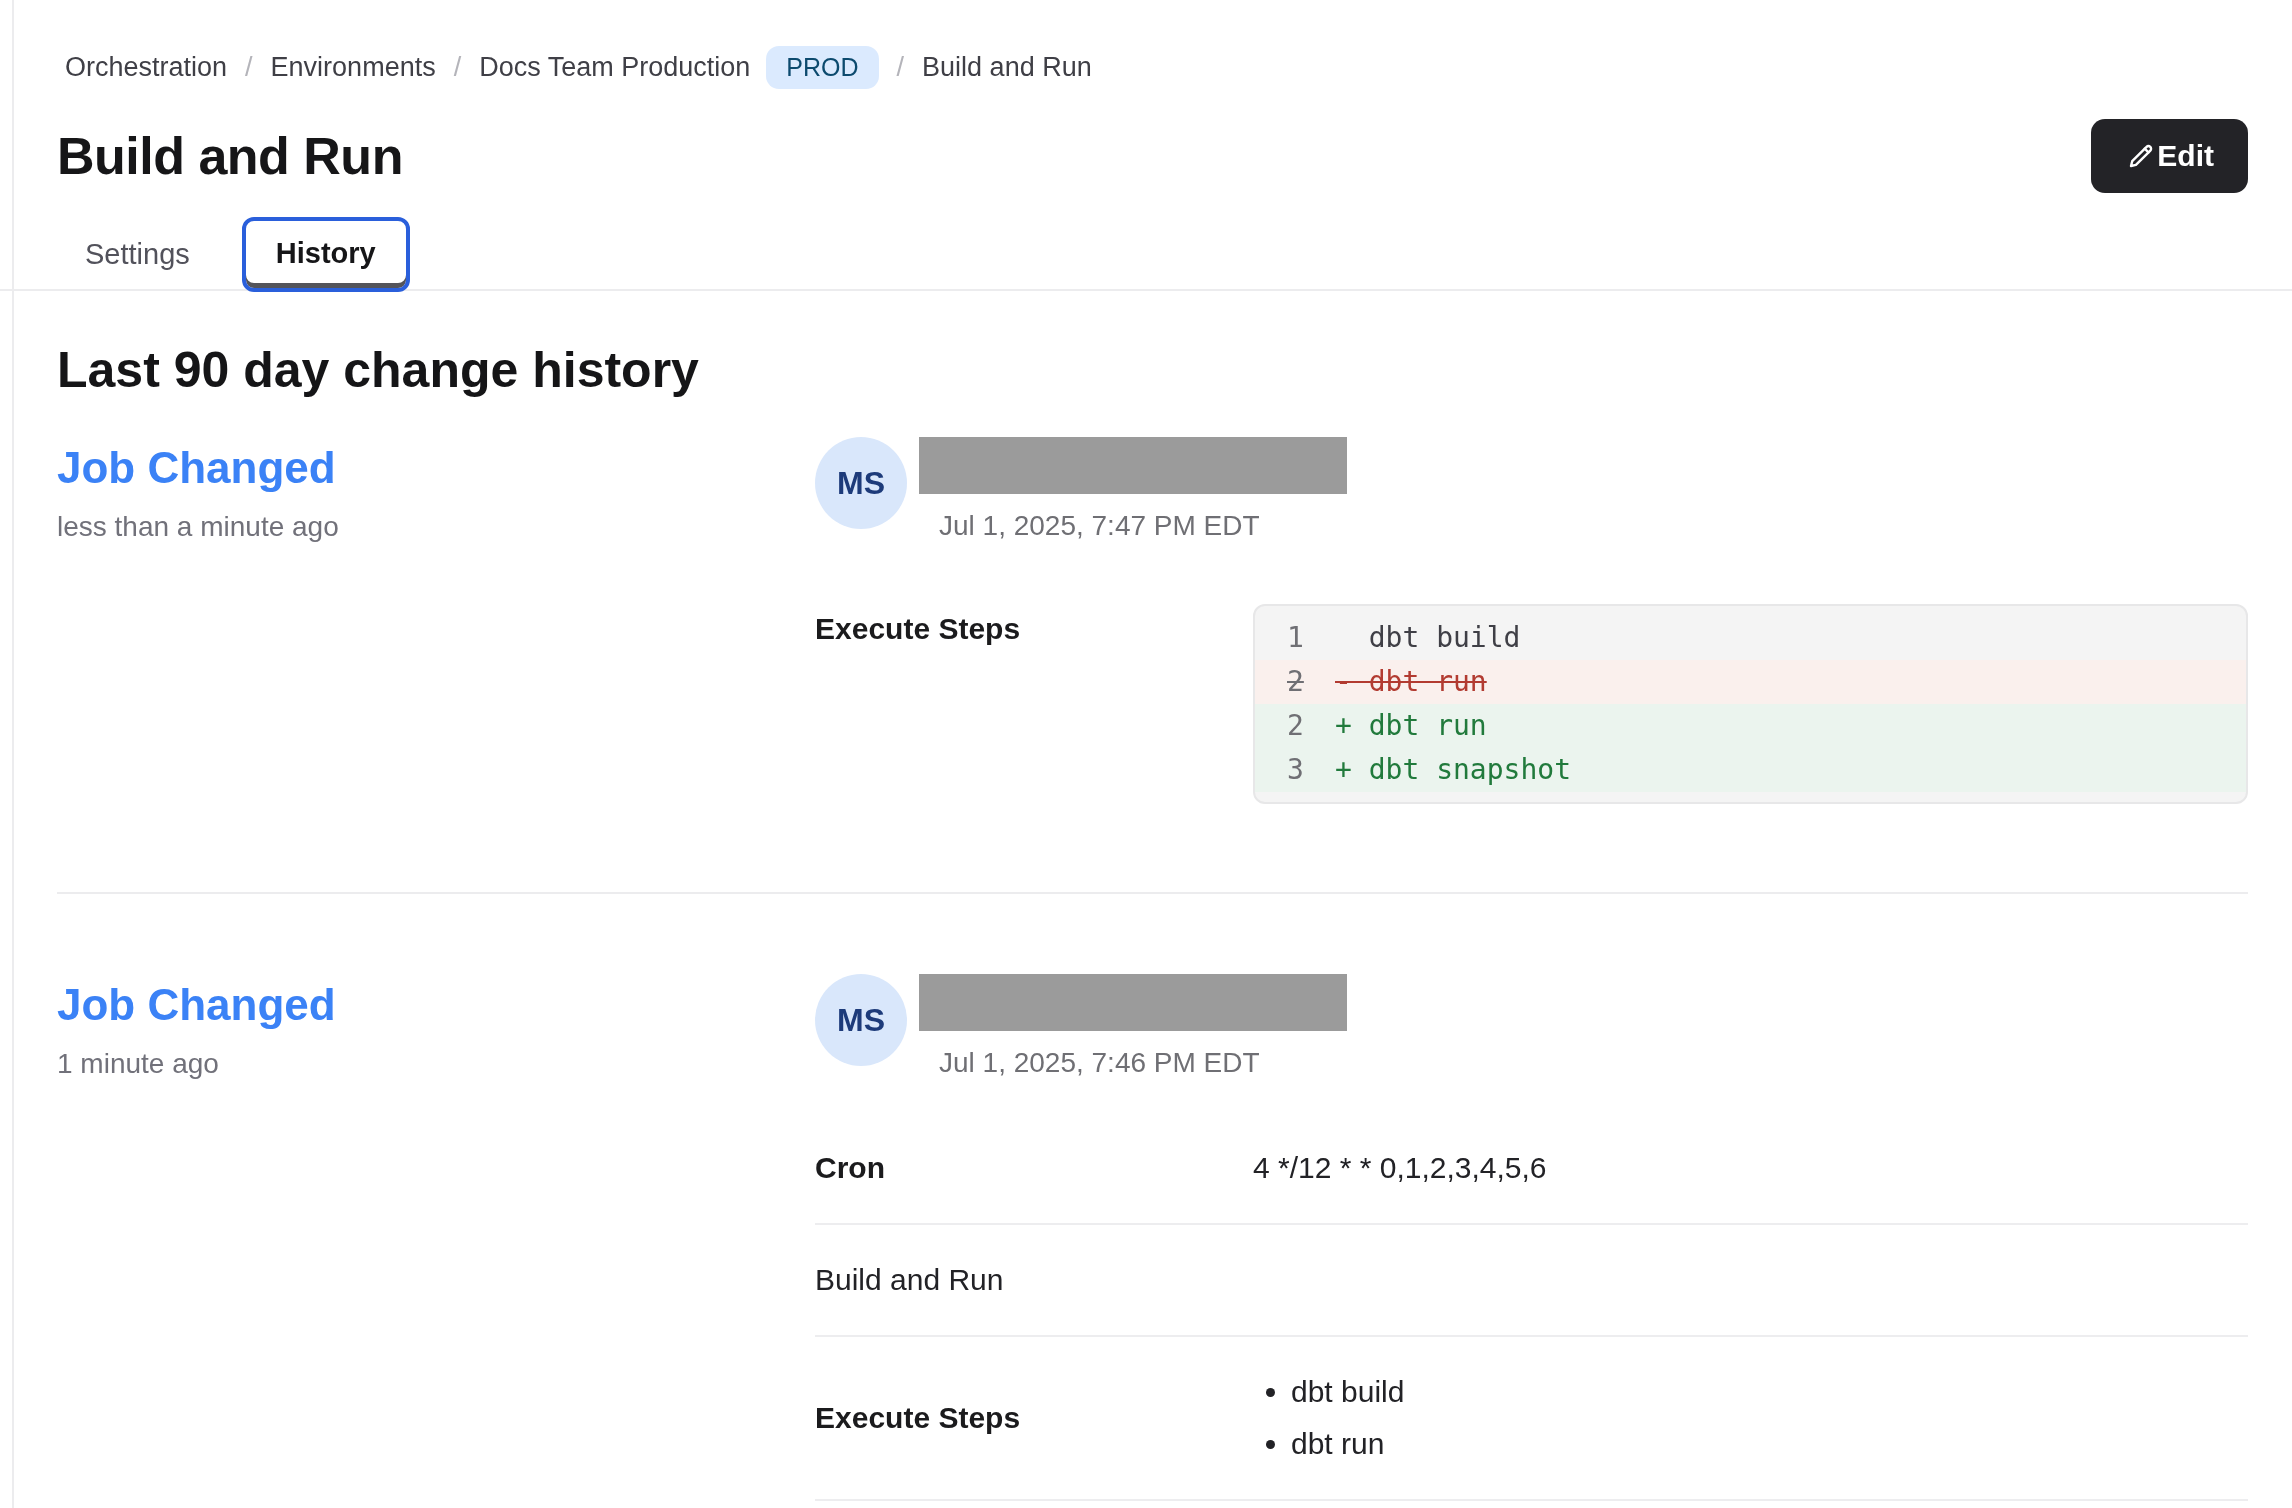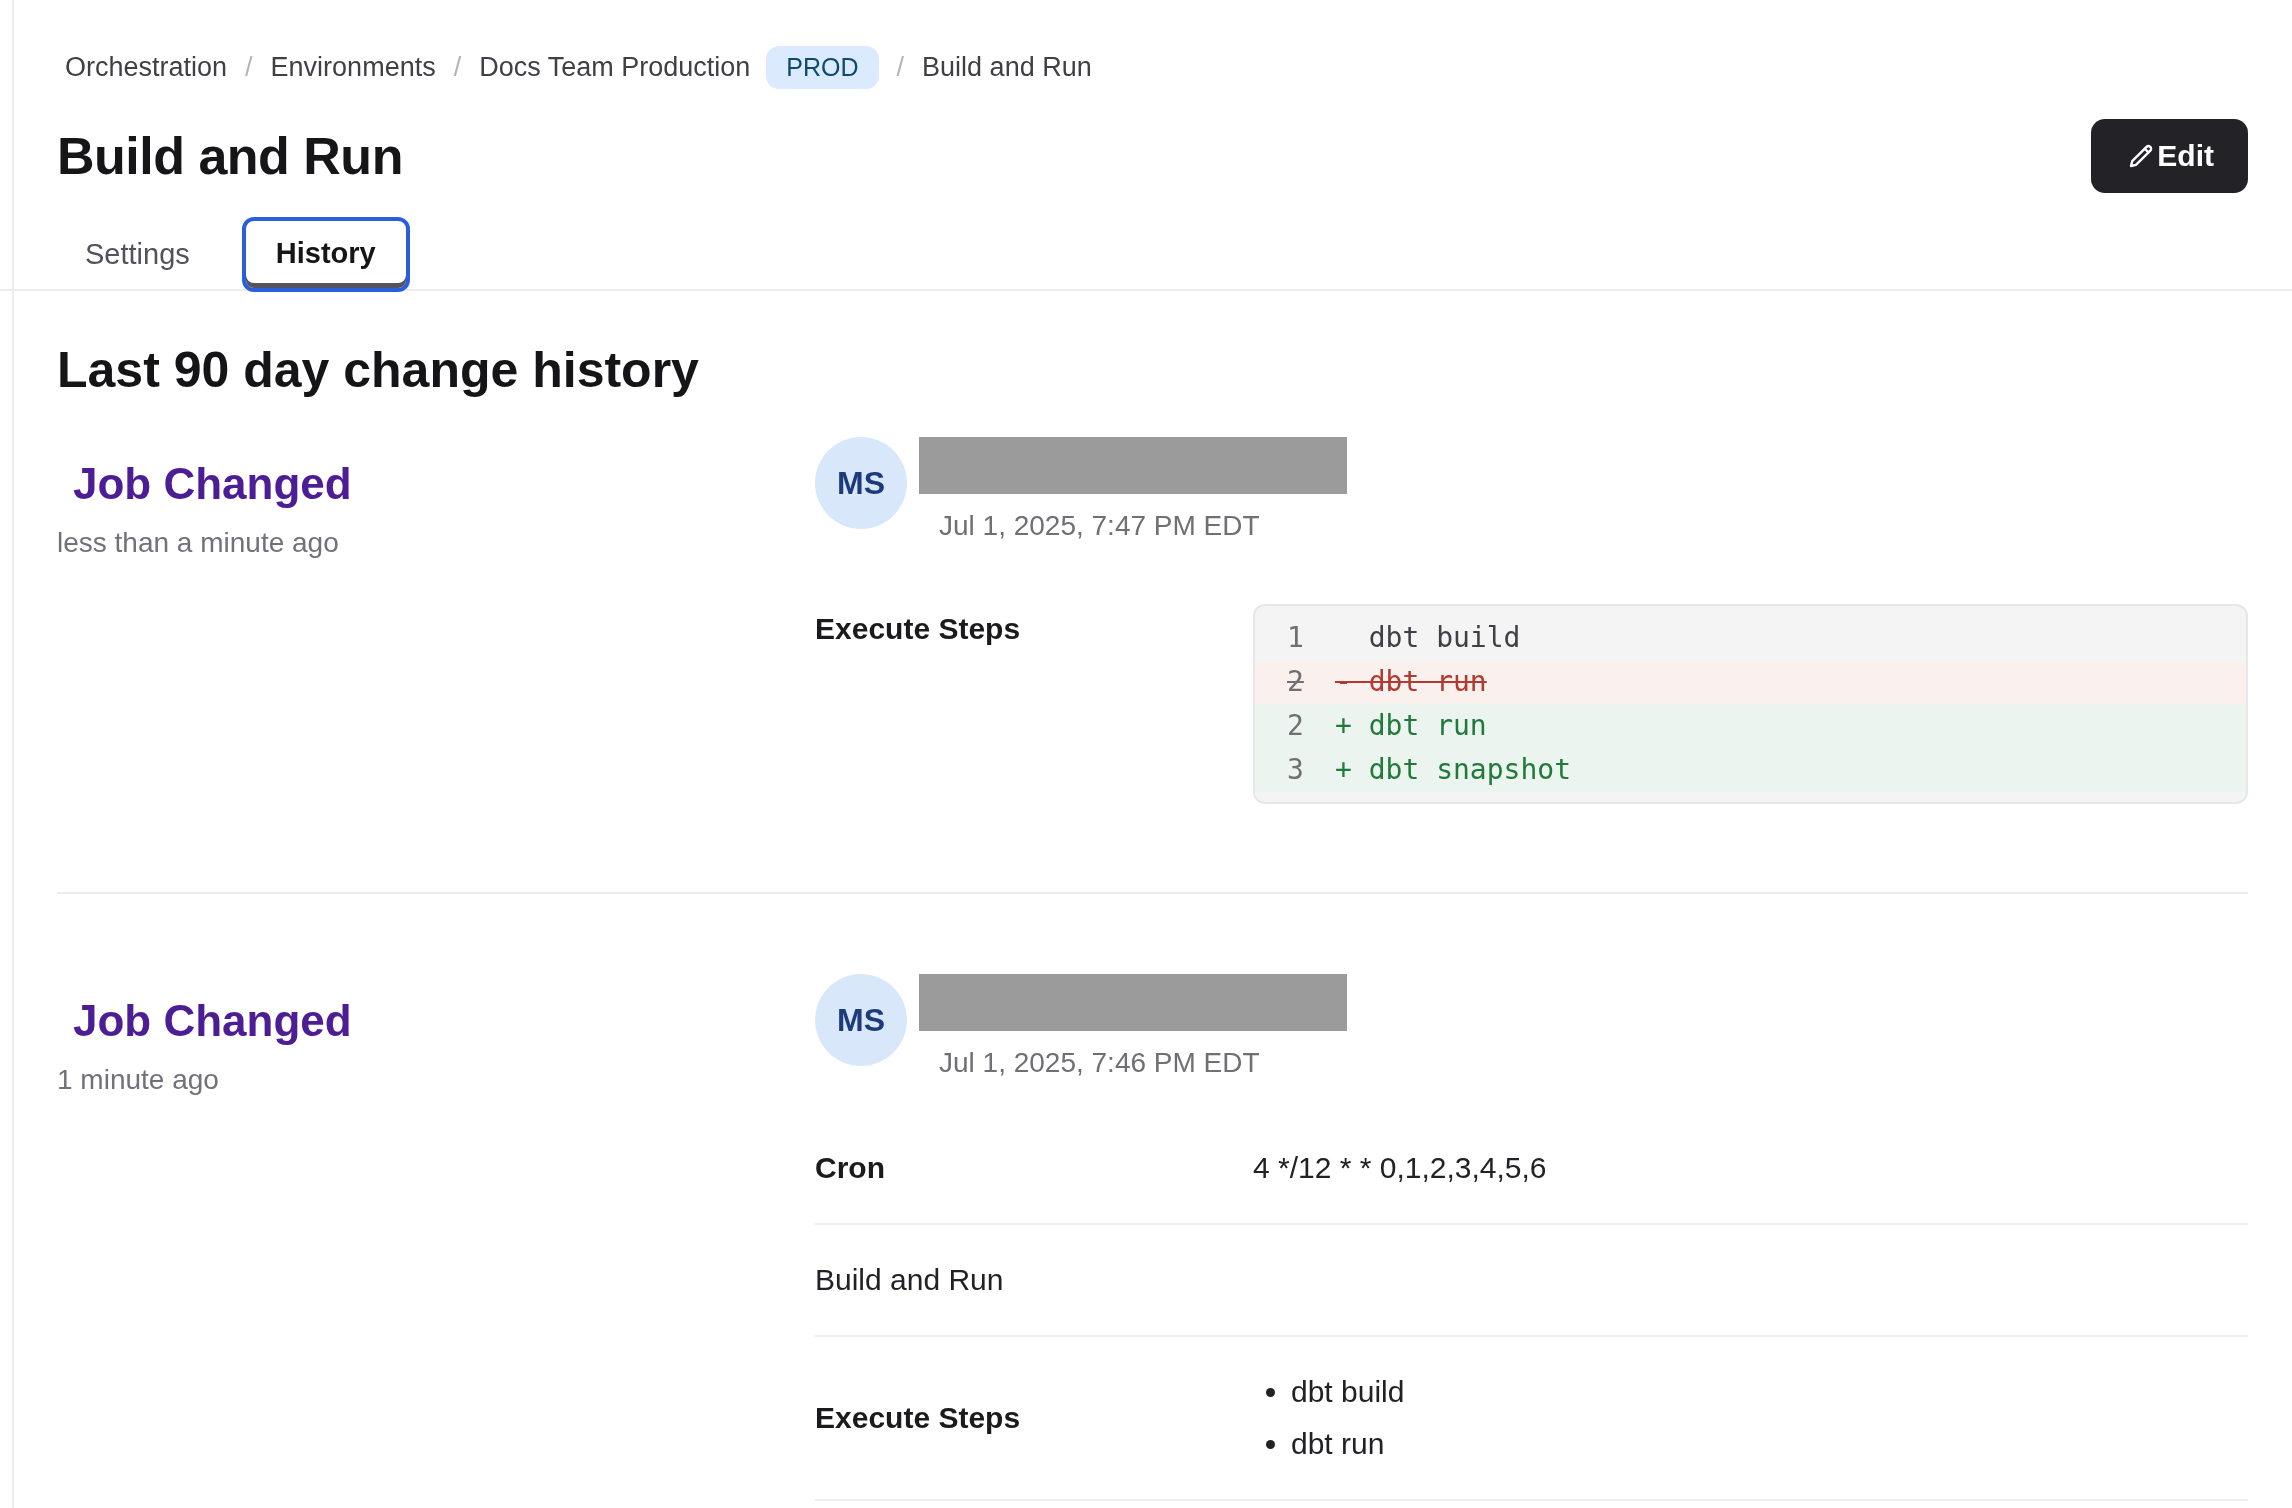--- a/index.html
+++ b/index.html
@@ -77,21 +77,21 @@
   
   h2.section-heading {
     margin: 50px 0 0 0;
     font-size: 50px; font-weight: 700; color: #151517;
   }
 
   
   .entries { width: 2191px; }
   .entry { display: flex; margin-top: 38px; }
   .entry-left { width: 758px; flex: none; }
-  h3.event-title { margin: 16px; padding-top: 6px; font-size: 44px; font-weight: 700; color: #4c1d95; }
+  h3.event-title { margin: 0; padding-top: 6px; font-size: 44px; font-weight: 700; color: #3b82f6; }
   .rel-time { margin-top: 18px; font-size: 28px; color: #71717a; }
   .entry-right { flex: 1 1 auto; max-width: 1433px; }
 
   .meta { display: flex; align-items: flex-start; }
   .avatar {
     width: 92px; height: 92px; border-radius: 50%;
     background: #d9e7fb; color: #1d3b7a;
     font-size: 32px; font-weight: 700;
     display: flex; align-items: center; justify-content: center;
     flex: none;

